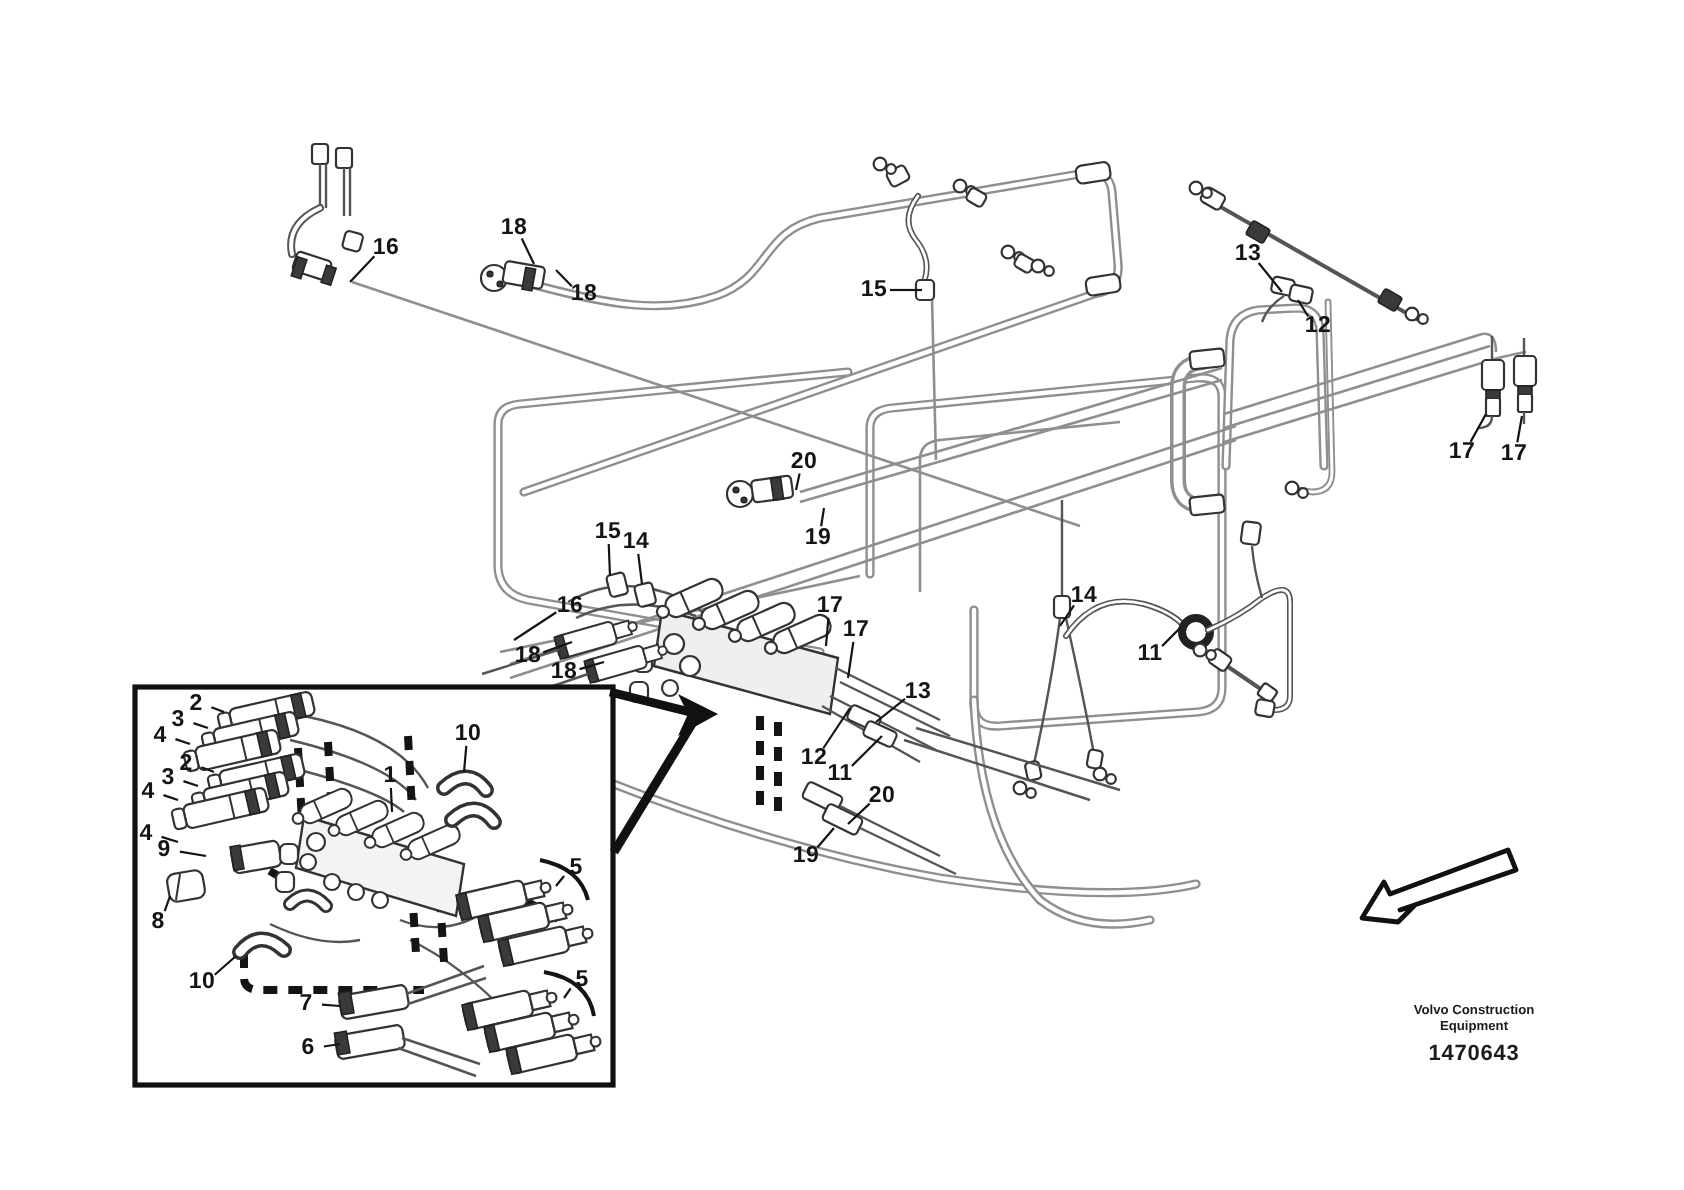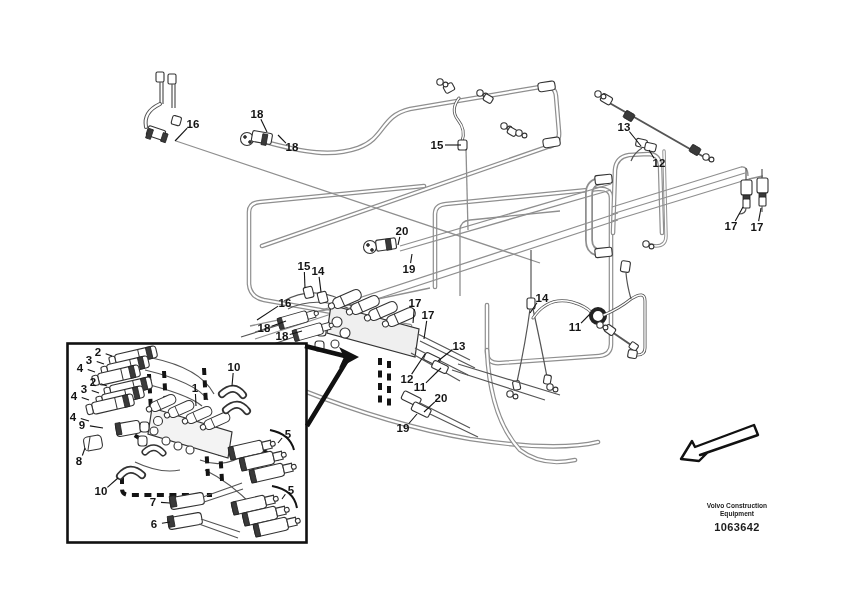--- a/index.html
+++ b/index.html
@@ -413,16 +413,16 @@
       <div class="callout" style="left: 288px; top: 434px;">5</div>
       <div class="callout" style="left: 291px; top: 490px;">5</div>
       <div class="callout" style="left: 101px; top: 491px;">10</div>
       <div class="callout" style="left: 153px; top: 502px;">7</div>
       <div class="callout" style="left: 154px; top: 524px;">6</div>
     </div>
 
 <div class="footer">
   <div class="brand">Volvo Construction</div>
   <div class="brand">Equipment</div>
-  <div class="number">1063642</div>
+  <div class="number">1470643</div>
 </div>
 
 </div>
 
 </body></html>

